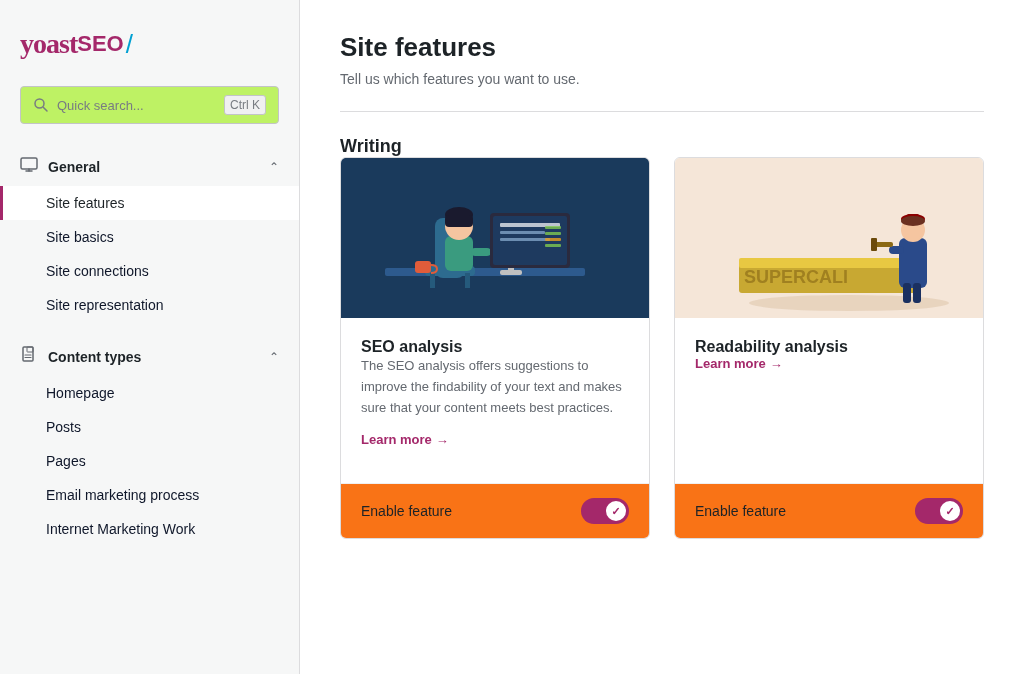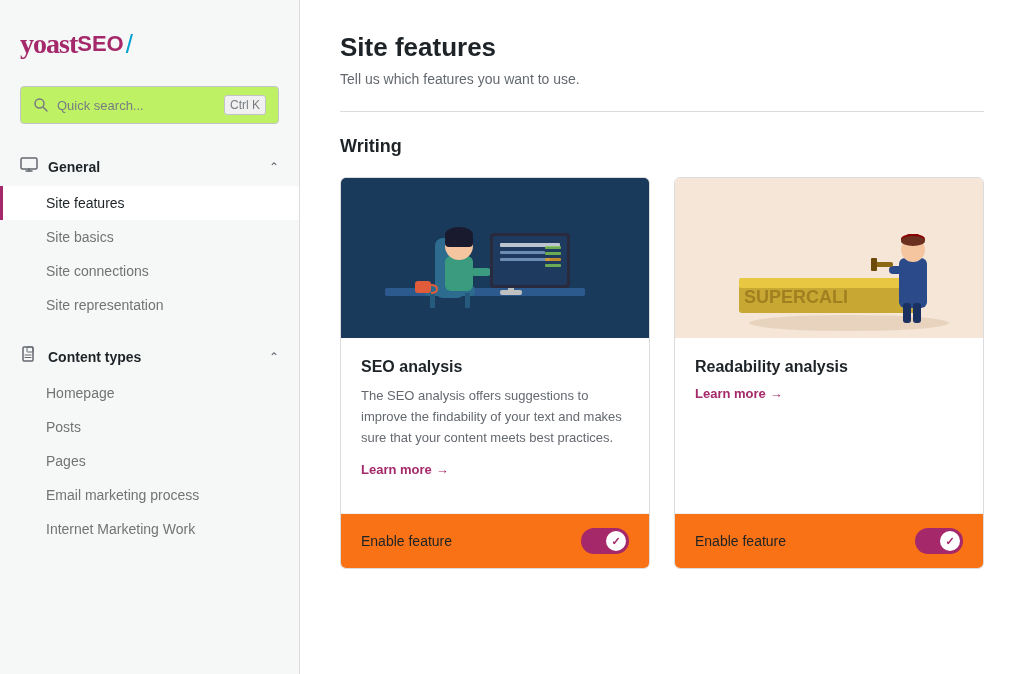--- a/index.html
+++ b/index.html
@@ -113,21 +113,21 @@
     }
 
     .nav-chevron {
       color: #646970;
       font-size: 12px;
     }
 
     .nav-item {
       padding: 9px 20px 9px 46px;
       font-size: 14px;
-      color: #737373;
+      color: #0f172a;
       cursor: pointer;
       border-radius: 0;
     }
 
     .nav-item.active {
       background: #fff;
       font-weight: 500;
       color: #1d2327;
       border-left: 3px solid #a4286a;
       padding-left: 43px;
@@ -157,21 +157,20 @@
     .section-divider {
       border: none;
       border-top: 1px solid #dcdcde;
       margin-bottom: 24px;
     }
 
     .section-heading {
       font-size: 18px;
       font-weight: 600;
       color: #1d2327;
-      margin-bottom: 20px;
     }
 
     .cards-grid {
       display: grid;
       grid-template-columns: 1fr 1fr;
       gap: 24px;
     }
 
     .feature-card {
       border: 1px solid #dcdcde;
@@ -203,21 +202,20 @@
       padding: 20px;
       flex: 1;
       display: flex;
       flex-direction: column;
     }
 
     .card-title {
       font-size: 16px;
       font-weight: 700;
       color: #1d2327;
-      margin-bottom: 10px;
     }
 
     .card-description {
       font-size: 13px;
       color: #646970;
       line-height: 1.6;
       margin-bottom: 14px;
       flex: 1;
     }
 

